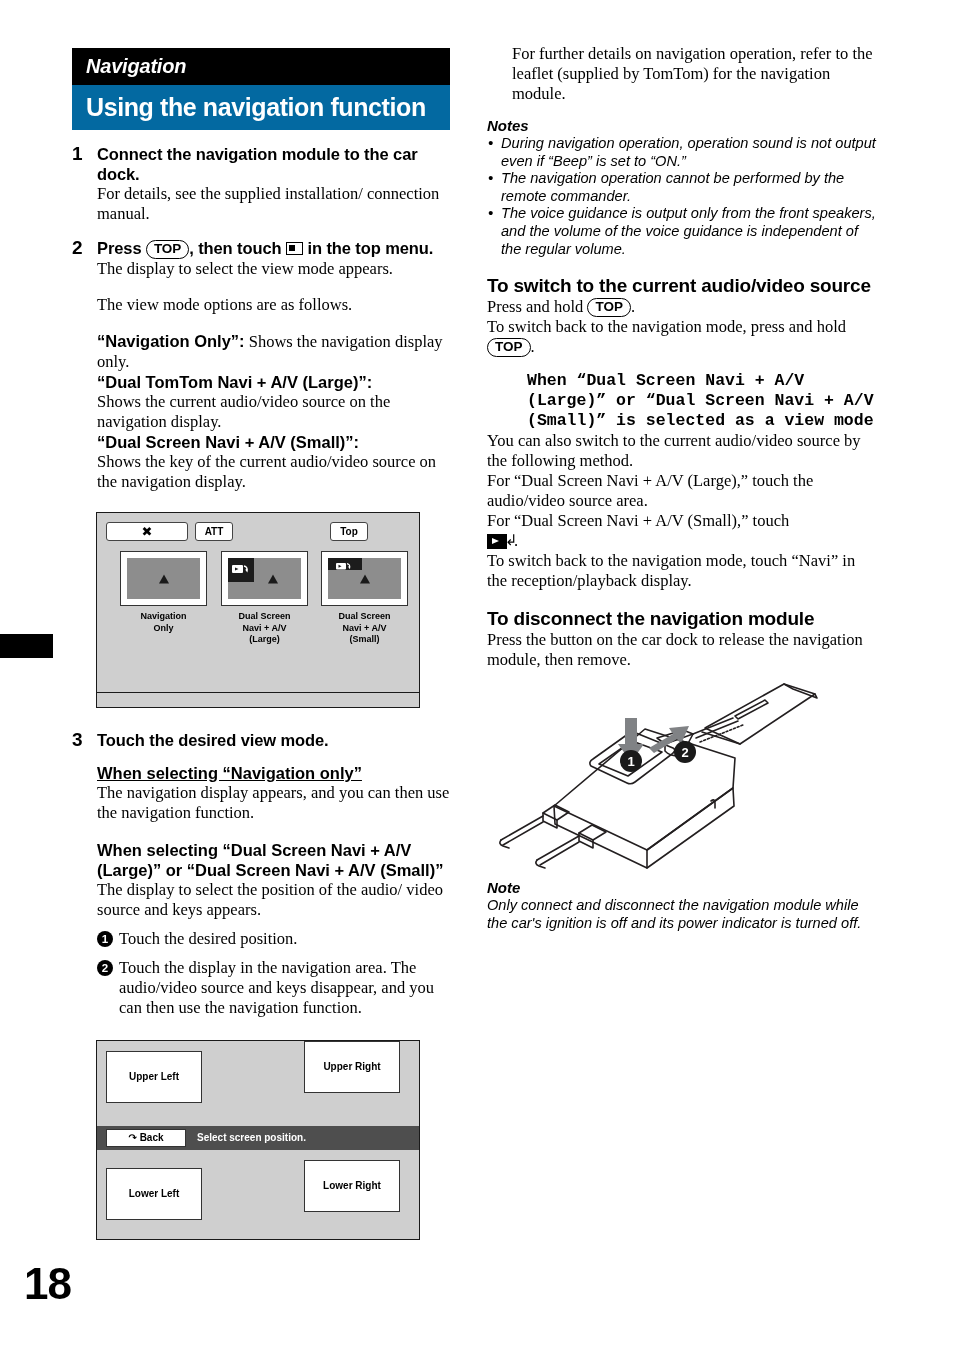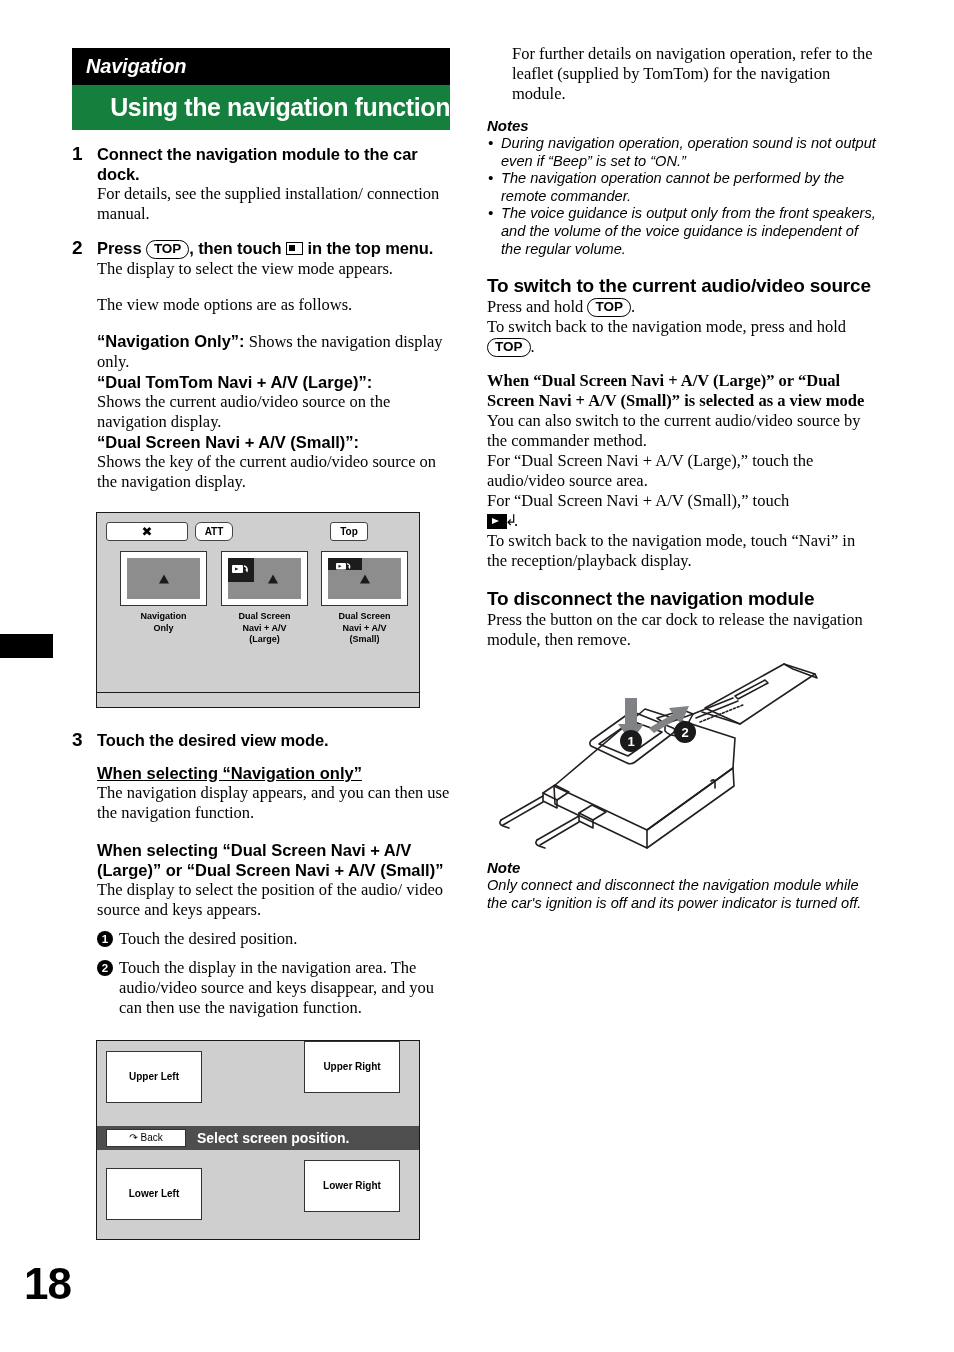--- a/index.html
+++ b/index.html
@@ -34,27 +34,26 @@
   
   .banner-black {
     background:#000; color:#fff;
     font-family:"Liberation Sans", sans-serif;
     font-style:italic; font-weight:bold;
     font-size:20px; line-height:22px;
     padding:7px 0 8px 14px;
     letter-spacing:-0.2px;
   }
   .banner-gray {
-    background:#15803d; color:#fff;
+    background:#0369a1; color:#fff;
     font-family:"Liberation Sans", sans-serif;
     font-weight:bold;
     font-size:25px; line-height:28px;
     padding:8px 0 9px 14px;
     letter-spacing:-0.4px;
-    text-align:right;
   }
 
   
   .step { position:relative; padding-left:25px; margin-top:14px; }
   .step-num {
     position:absolute; left:0; top:-1px;
     font-family:"Liberation Sans", sans-serif;
     font-weight:bold; font-size:19px; line-height:22px;
   }
   .step-head {
@@ -66,22 +65,22 @@
     font-family:"Liberation Serif", serif;
     font-size:16.5px; line-height:20px;
   }
   .body-t.sp { margin-top:16px; }
 
   .sans-b {
     font-family:"Liberation Sans", sans-serif;
     font-weight:bold; font-size:16.5px; line-height:20px;
   }
   .serif-b {
-    font-family:Liberation Serif, serif;
-    font-weight:bold; font-size:16.5px; line-height:20px;
+    font-family:Liberation Mono, monospace;
+    font-weight:bold; font-size:16.5px; line-height:20px;margin-left:40px;
   }
 
   
   .keycap {
     display:inline-block;
     border:1.4px solid #000; border-radius:10px;
     padding:0px 7px 1px 7px;
     font-family:"Liberation Sans", sans-serif;
     font-weight:bold; font-size:13.5px; line-height:16px;
     vertical-align:1px;
@@ -165,21 +164,21 @@
   }
   .s1-top { position:absolute; left:0; top:0; width:100%; height:34px; }
   .s1-btn {
     position:absolute; top:9px; height:19px;
     background:#fff; border:1.3px solid #444; border-radius:3px;
     font-family:"Liberation Sans", sans-serif;
     font-weight:bold; font-size:10px; line-height:17px;
     text-align:center; color:#000;
   }
   .s1-btn.close { left:9px; width:82px; }
-  .s1-btn.att   { left:98px; width:38px;border-radius:6px; }
+  .s1-btn.att   { left:98px; width:38px; }
   .s1-btn.top   { left:233px; width:38px; }
   .s1-x { font-family:"DejaVu Sans", sans-serif; font-size:13px; font-weight:bold; }
 
   .s1-opts { position:absolute; left:0; top:38px; width:100%; }
   .s1-opt { position:absolute; top:0; width:87px; }
   .s1-opt.o1 { left:23px; }
   .s1-opt.o2 { left:124px; }
   .s1-opt.o3 { left:224px; }
   .s1-thumb {
     width:87px; height:55px; background:#fff;
@@ -227,27 +226,27 @@
   .s2-cell.ll { left:9px;  top:119px;margin-top:8px; }
   .s2-cell.lr { left:207px; top:119px; }
   .s2-bar {
     position:absolute; left:0; top:85px; width:100%; height:24px;
     background:#4e4e4e;
   }
   .s2-back {
     position:absolute; left:9px; top:3px; width:80px; height:18px;
     background:#fff; border:1.3px solid #333;
     font-family:"Liberation Sans", sans-serif;
-    font-weight:normal; font-size:10px; line-height:16px; text-align:center;
+    font-weight:bold; font-size:10px; line-height:16px; text-align:center;
   }
   .s2-bar-label {
     position:absolute; left:100px; top:3px;
     color:#fff;
     font-family:"Liberation Sans", sans-serif;
-    font-weight:bold; font-size:14px; line-height:18px;
+    font-weight:bold; font-size:10px; line-height:18px;
   }
   .back-arrow { font-family:"DejaVu Sans", sans-serif; font-size:10px; }
 
   
   .dock-wrap { margin-top:12px; margin-left:10px; }
 </style>
 </head>
 <body>
 
 <div class="page">
@@ -410,21 +409,21 @@
     <div class="body-t">
       <span>Press and hold</span>
       <span class="keycap">TOP</span><span>.</span>
     </div>
     <div class="body-t">
       <span>To switch back to the navigation mode, press and hold</span>
       <span class="keycap">TOP</span><span>.</span>
     </div>
 
     <div class="serif-b" style="margin-top:14px;">When “Dual Screen Navi + A/V (Large)” or “Dual Screen Navi + A/V (Small)” is selected as a view mode</div>
-    <div class="body-t">You can also switch to the current audio/video source by the commander method.</div>
+    <div class="body-t">You can also switch to the current audio/video source by the following method.</div>
     <div class="body-t">For “Dual Screen Navi + A/V (Large),” touch the audio/video source area.</div>
     <div class="body-t">
       <span>For “Dual Screen Navi + A/V (Small),” touch</span><br>
       <span class="glyph-av">
         <span class="blk"></span>
         <span class="tri"></span>
         <span class="arr">↲</span>
       </span><span>.</span>
     </div>
     <div class="body-t">To switch back to the navigation mode, touch “Navi” in the reception/playback display.</div>

